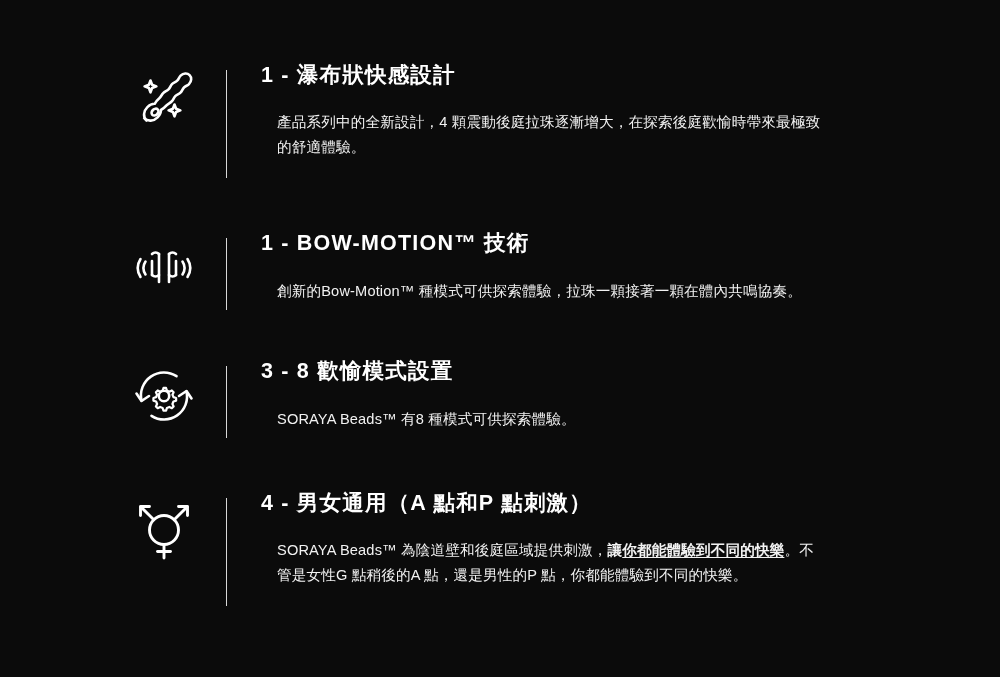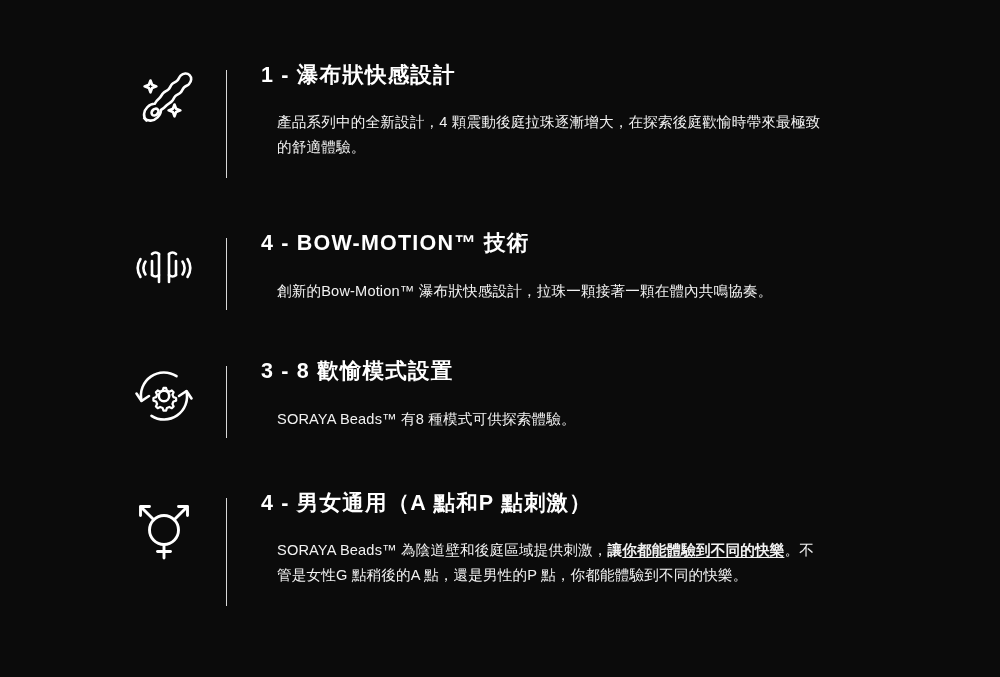--- a/index.html
+++ b/index.html
@@ -144,22 +144,22 @@
             <path d="M48 43a5 5 0 0 1-7 0"></path>
             <path d="M17.5 29.5a12 12 0 0 0 0 13"></path>
             <path d="M12.5 27a17 17 0 0 0 0 18"></path>
             <path d="M54.5 29.5a12 12 0 0 1 0 13"></path>
             <path d="M59.5 27a17 17 0 0 1 0 18"></path>
           </svg>
         </div>
       </div>
       <div class="divider"></div>
       <div class="text-cell">
-        <h3 class="feature-title">4 - BOW-MOTION™ 技術</h3>
-        <p class="feature-desc"><span>創新的Bow-Motion™ 瀑布狀快感設計，拉珠一顆接著一顆在體內共鳴協奏。</span></p>
+        <h3 class="feature-title">1 - BOW-MOTION™ 技術</h3>
+        <p class="feature-desc"><span>創新的Bow-Motion™ 種模式可供探索體驗，拉珠一顆接著一顆在體內共鳴協奏。</span></p>
       </div>
     </div>
 
     <div class="feature-row row-3">
       <div class="icon-cell">
         <div class="icon-box">
           <svg width="72" height="72" viewBox="0 0 72 72" fill="none" stroke="#ffffff" stroke-width="2.6" stroke-linecap="round" stroke-linejoin="round">
             <path d="M13.5 40.5A23 23 0 0 1 48.5 16.2"></path>
             <path d="M58.5 31.5A23 23 0 0 1 23.5 55.8"></path>
             <path d="M8.5 33.5l5 7.5 7.5-5"></path>

